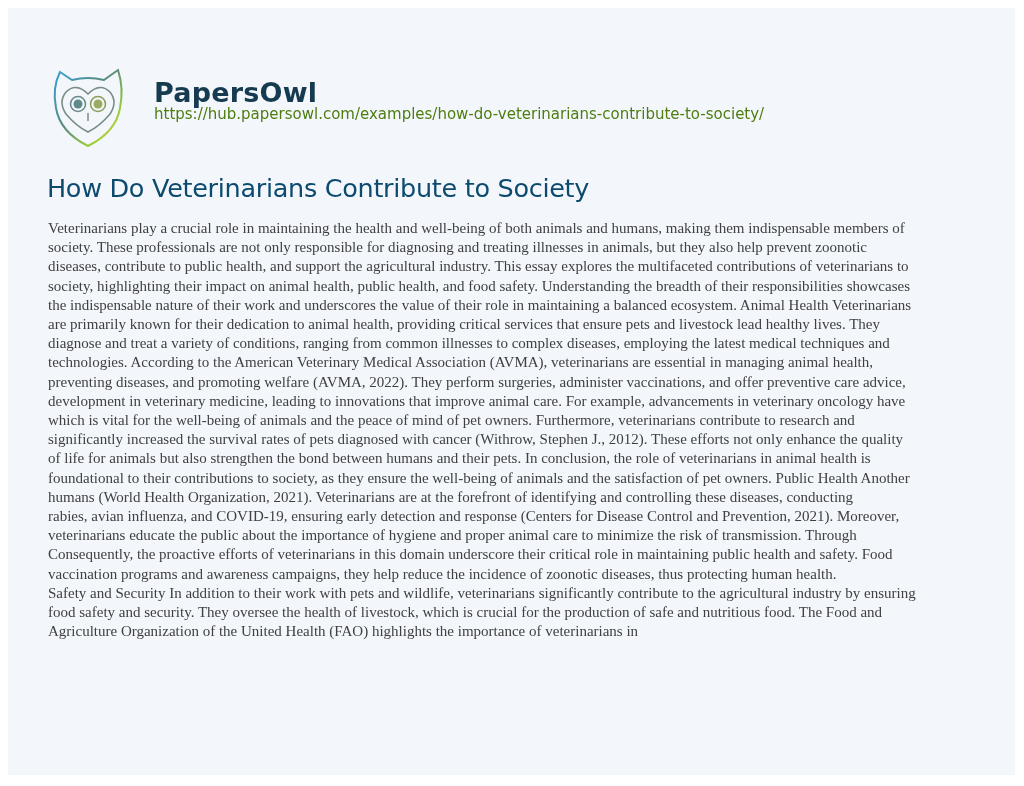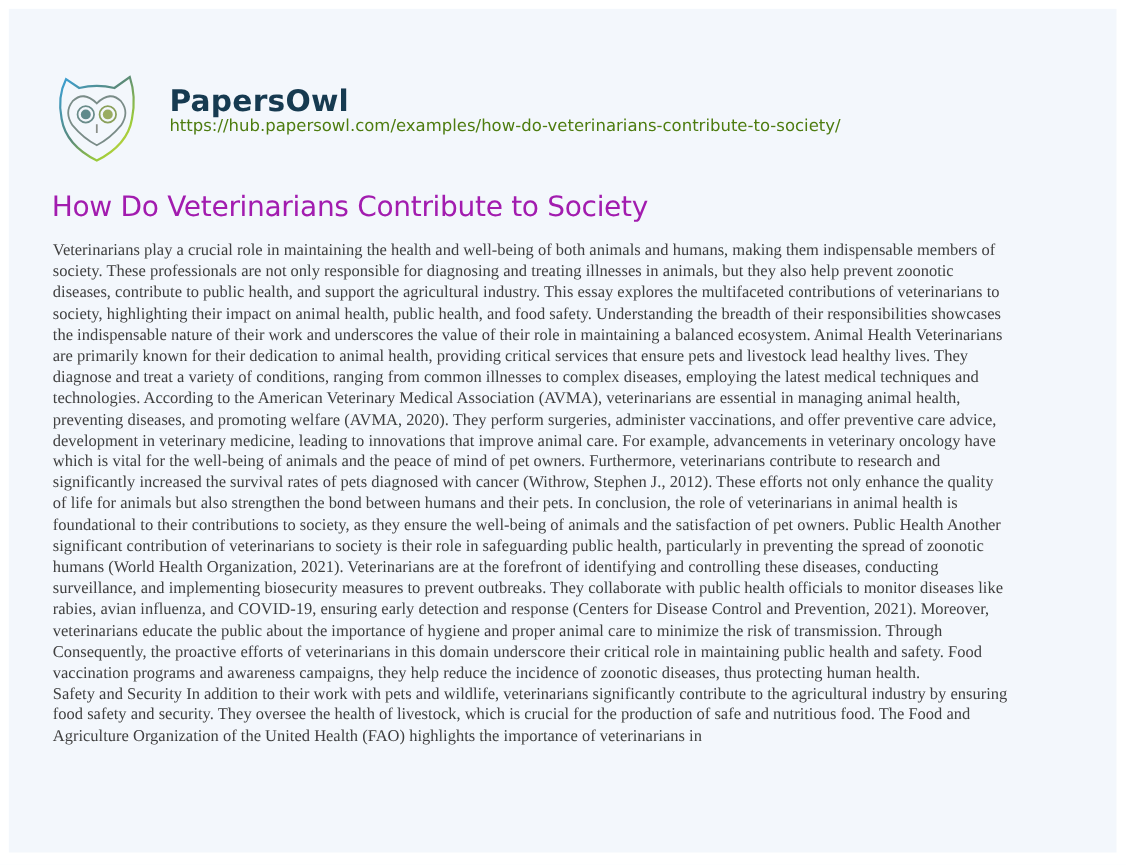--- a/index.html
+++ b/index.html
@@ -51,21 +51,21 @@
       text-decoration: none;
     }
     .page-title {
       position: absolute;
       left: 47px;
       top: 170px;
       margin: 0;
       font-family: "DejaVu Sans", sans-serif;
       font-weight: normal;
       font-size: 25.5px;
-      color: #a21caf;
+      color: #0c4a6e;
       line-height: 36px;
       letter-spacing: -0.3px;
     }
     .essay {
       position: absolute;
       left: 48px;
       top: 219px;
       width: 940px;
       font-family: "Liberation Serif", serif;
       font-size: 15px;
@@ -114,29 +114,27 @@
 
 <div class="essay">
   <span class="line">Veterinarians play a crucial role in maintaining the health and well-being of both animals and humans, making them indispensable members of</span>
   <span class="line">society. These professionals are not only responsible for diagnosing and treating illnesses in animals, but they also help prevent zoonotic</span>
   <span class="line">diseases, contribute to public health, and support the agricultural industry. This essay explores the multifaceted contributions of veterinarians to</span>
   <span class="line">society, highlighting their impact on animal health, public health, and food safety. Understanding the breadth of their responsibilities showcases</span>
   <span class="line">the indispensable nature of their work and underscores the value of their role in maintaining a balanced ecosystem. Animal Health Veterinarians</span>
   <span class="line">are primarily known for their dedication to animal health, providing critical services that ensure pets and livestock lead healthy lives. They</span>
   <span class="line">diagnose and treat a variety of conditions, ranging from common illnesses to complex diseases, employing the latest medical techniques and</span>
   <span class="line">technologies. According to the American Veterinary Medical Association (AVMA), veterinarians are essential in managing animal health,</span>
-  <span class="line">preventing diseases, and promoting welfare (AVMA, 2020). They perform surgeries, administer vaccinations, and offer preventive care advice,</span>
+  <span class="line">preventing diseases, and promoting welfare (AVMA, 2022). They perform surgeries, administer vaccinations, and offer preventive care advice,</span>
   <span class="line">development in veterinary medicine, leading to innovations that improve animal care. For example, advancements in veterinary oncology have</span>
   <span class="line">which is vital for the well-being of animals and the peace of mind of pet owners. Furthermore, veterinarians contribute to research and</span>
   <span class="line">significantly increased the survival rates of pets diagnosed with cancer (Withrow, Stephen J., 2012). These efforts not only enhance the quality</span>
   <span class="line">of life for animals but also strengthen the bond between humans and their pets. In conclusion, the role of veterinarians in animal health is</span>
   <span class="line">foundational to their contributions to society, as they ensure the well-being of animals and the satisfaction of pet owners. Public Health Another</span>
-  <span class="line">significant contribution of veterinarians to society is their role in safeguarding public health, particularly in preventing the spread of zoonotic</span>
   <span class="line">humans (World Health Organization, 2021). Veterinarians are at the forefront of identifying and controlling these diseases, conducting</span>
-  <span class="line">surveillance, and implementing biosecurity measures to prevent outbreaks. They collaborate with public health officials to monitor diseases like</span>
   <span class="line">rabies, avian influenza, and COVID-19, ensuring early detection and response (Centers for Disease Control and Prevention, 2021). Moreover,</span>
   <span class="line">veterinarians educate the public about the importance of hygiene and proper animal care to minimize the risk of transmission. Through</span>
   <span class="line">Consequently, the proactive efforts of veterinarians in this domain underscore their critical role in maintaining public health and safety. Food</span>
   <span class="line">vaccination programs and awareness campaigns, they help reduce the incidence of zoonotic diseases, thus protecting human health.</span>
   <span class="line">Safety and Security In addition to their work with pets and wildlife, veterinarians significantly contribute to the agricultural industry by ensuring</span>
   <span class="line">food safety and security. They oversee the health of livestock, which is crucial for the production of safe and nutritious food. The Food and</span>
   <span class="line">Agriculture Organization of the United Health (FAO) highlights the importance of veterinarians in</span>
 </div>
 
 </body></html>

